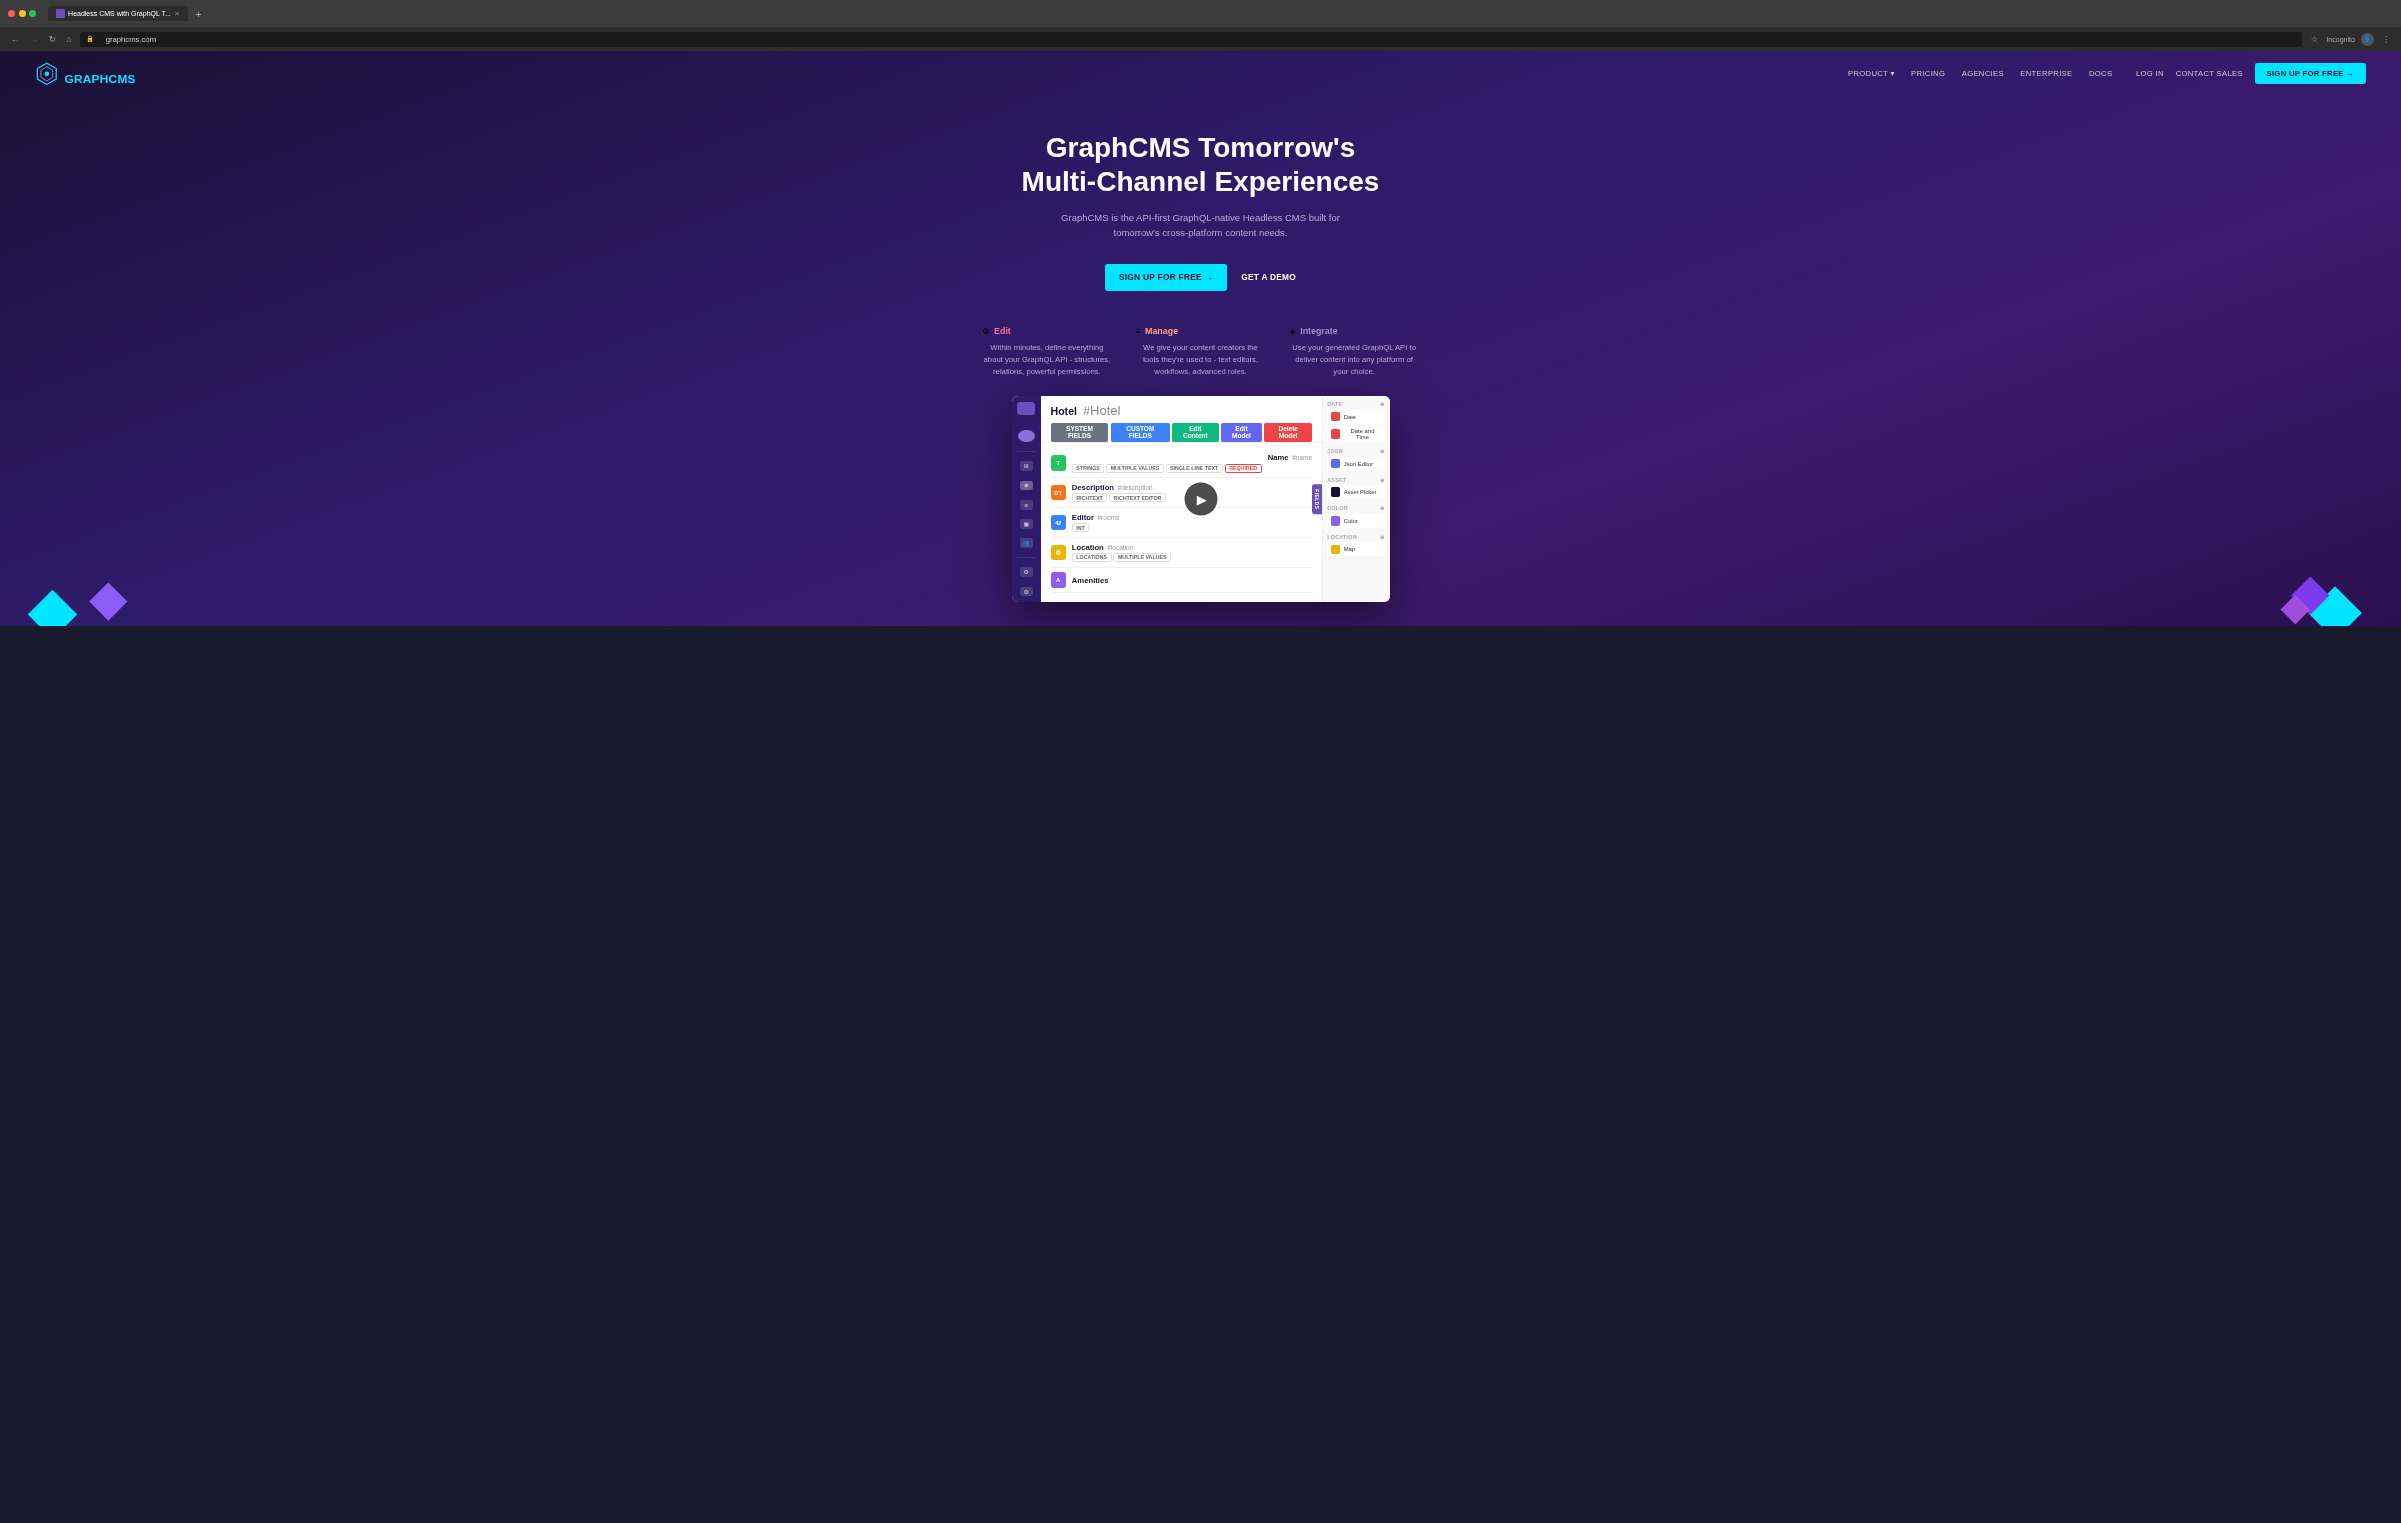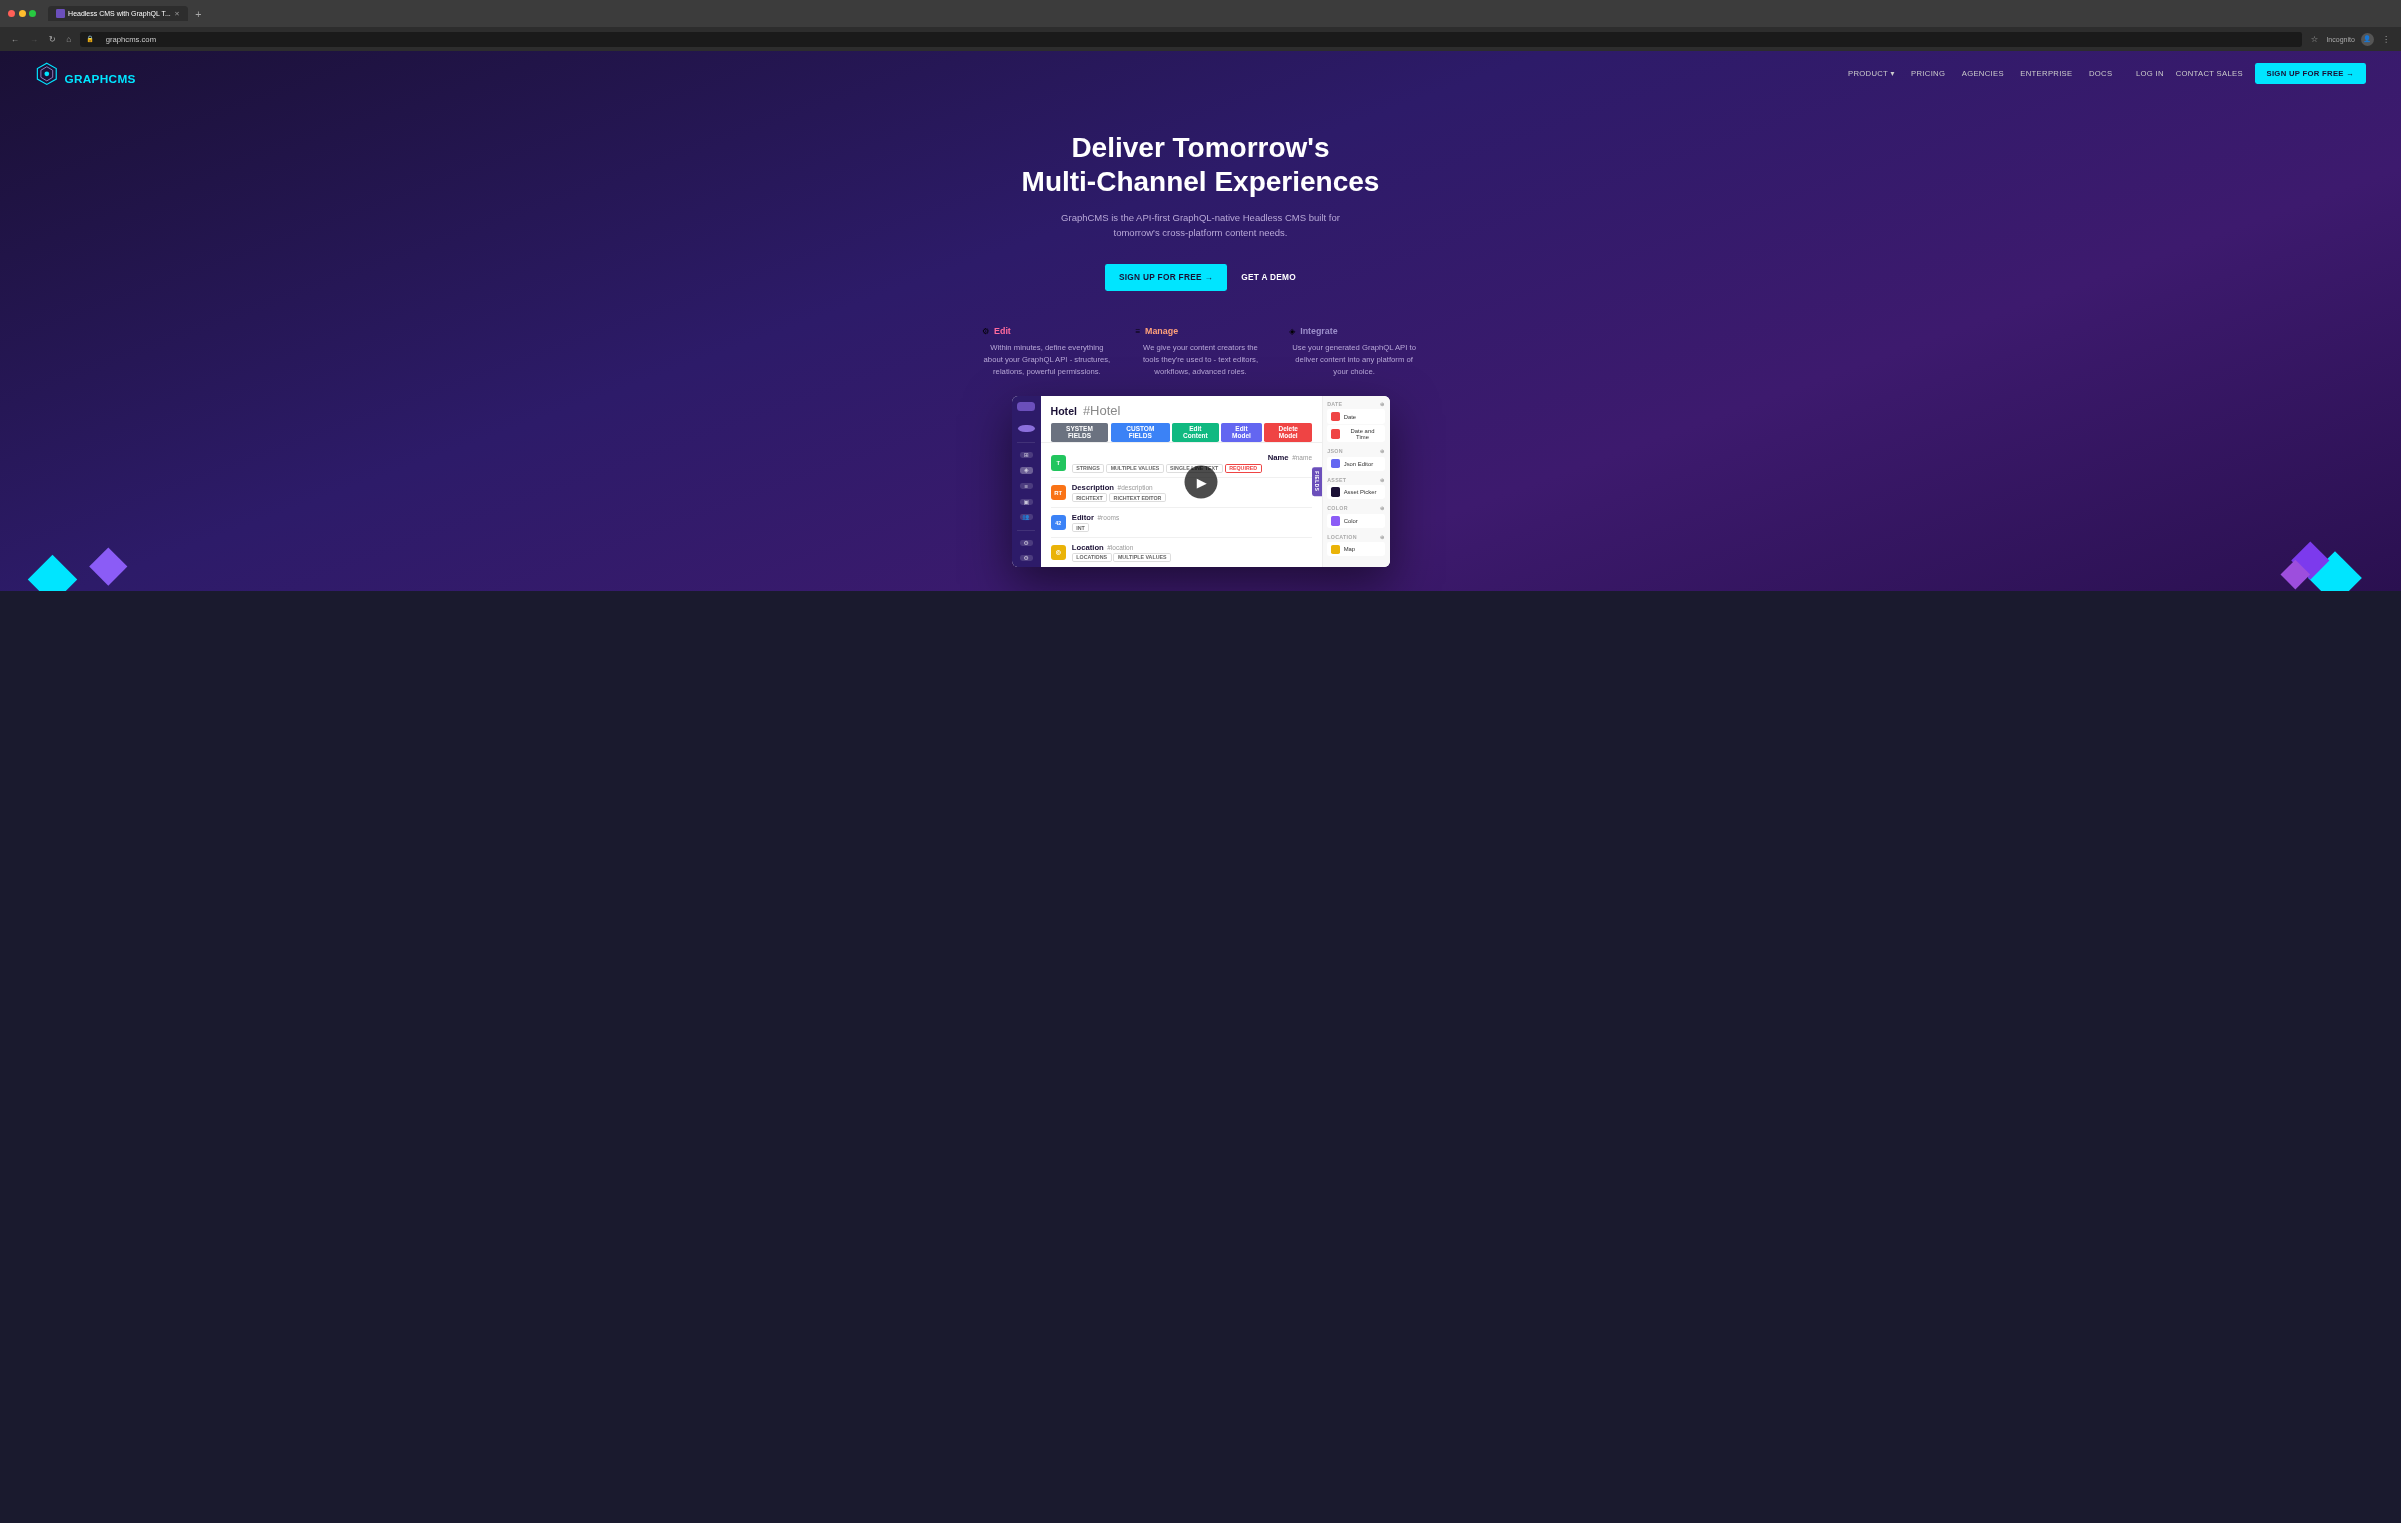--- a/index.html
+++ b/index.html
@@ -281,21 +281,21 @@
       max-width: 378px;
       margin: 0 auto;
       border-radius: 5.9px;
       overflow: hidden;
       box-shadow: 0 17.7px 47px rgba(0,0,0,0.5);
       background: white;
     }
 
     .cms-inner {
       display: flex;
-      height: 171px;
+      height: 206px;
     }
 
     
     .cms-sidebar {
       width: 29.5px;
       background: #2d1b69;
       display: flex;
       flex-direction: column;
       align-items: center;
       padding: 5.9px 0;
@@ -602,21 +602,21 @@
     </div>
     <div class="nav-actions">
       <a class="nav-action-link" href="#">LOG IN</a>
       <a class="nav-action-link" href="#">CONTACT SALES</a>
       <a class="btn-signup" href="#">SIGN UP FOR FREE →</a>
     </div>
   </nav>
 
   <section class="hero">
     <h1 class="hero-title">
-      <span>Deliver Tomorrow's</span><br>
+      <span>GraphCMS Tomorrow's</span><br>
       <span>Multi-Channel Experiences</span>
     </h1>
     <p class="hero-subtitle">GraphCMS is the API-first GraphQL-native Headless CMS built for tomorrow's cross-platform content needs.</p>
     <div class="hero-cta">
       <a class="btn-primary" href="#">SIGN UP FOR FREE →</a>
       <a class="btn-secondary" href="#">GET A DEMO</a>
     </div>
 
     <div class="features-row">
       <div class="feature-item">

